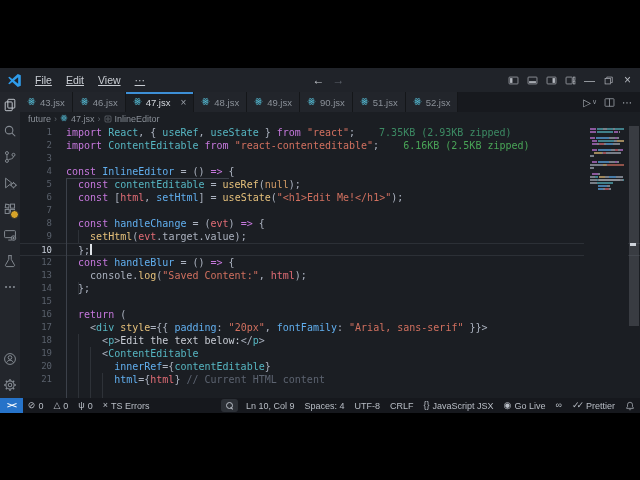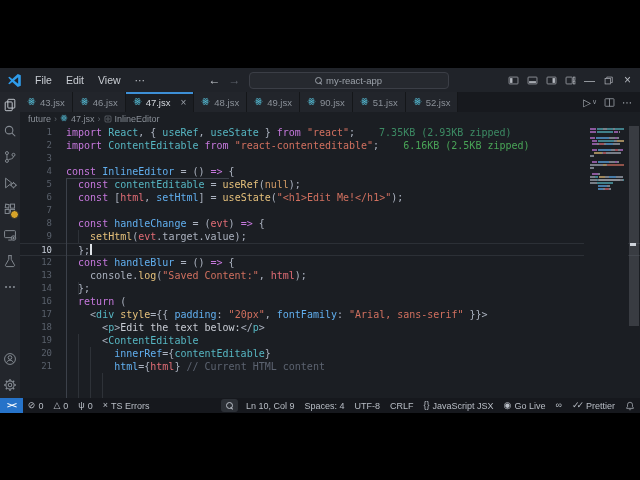--- a/index.html
+++ b/index.html
@@ -92,33 +92,29 @@
 </head>
 <body>
 
 <div id="stage">
   <div id="app">
 
     <div id="titlebar">
       <svg id="vscode-logo" viewBox="0 0 16 16">
         <path fill="#2f9ceb" d="M11.5 1 5.6 6.4 2.6 4.1 1.3 4.8l3 3.2-3 3.2 1.3.7 3-2.3 5.9 5.4 3.2-1.5v-11L11.5 1zm.4 3.6v6.8L7.6 8l4.3-3.4z"></path>
       </svg>
-      <div style="display:flex;">
+      <div style="display:flex;text-decoration:underline;">
           <span class="menu-item">File</span>
           <span class="menu-item">Edit</span>
           <span class="menu-item">View</span>
           <span class="menu-item">···</span>
         </div>
       <div id="tb-center">
         <span class="nav-arrow">←</span>
         <span class="nav-arrow dim">→</span>
-        <div id="search-box">
-          <span class="lens"></span>
-          <span>my-react-app</span>
-        </div>
       </div>
       <div id="tb-right">
         <span class="wc">
             <svg viewBox="0 0 16 16" fill="none" stroke="#b4b8bf">
               <rect x="1.5" y="3" width="13" height="10" rx="1"></rect>
               <rect x="3" y="4.5" width="3.5" height="7" fill="#b4b8bf" stroke="none"></rect>
             </svg>
           </span>
         <span class="wc">
             <svg viewBox="0 0 16 16" fill="none" stroke="#b4b8bf">
@@ -377,20 +373,21 @@
                 <div class="code-line"><span class="ln">4</span><span class="lc"><span style="color: rgb(198, 120, 221);">const</span><span style="color: rgb(171, 178, 191);"> </span><span style="color: rgb(97, 175, 239);">InlineEditor</span><span style="color: rgb(171, 178, 191);"> = () </span><span style="color: rgb(198, 120, 221);">=&gt;</span><span style="color: rgb(171, 178, 191);"> {</span></span></div>
                 <div class="code-line"><span class="ln">5</span><span class="lc"><span style="color: rgb(171, 178, 191);">  </span><span style="color: rgb(198, 120, 221);">const</span><span style="color: rgb(171, 178, 191);"> </span><span style="color: rgb(86, 182, 194);">contentEditable</span><span style="color: rgb(171, 178, 191);"> = </span><span style="color: rgb(229, 192, 123);">useRef</span><span style="color: rgb(171, 178, 191);">(</span><span style="color: rgb(209, 154, 102);">null</span><span style="color: rgb(171, 178, 191);">);</span></span></div>
                 <div class="code-line"><span class="ln">6</span><span class="lc"><span style="color: rgb(171, 178, 191);">  </span><span style="color: rgb(198, 120, 221);">const</span><span style="color: rgb(171, 178, 191);"> [</span><span style="color: rgb(224, 108, 117);">html</span><span style="color: rgb(171, 178, 191);">, </span><span style="color: rgb(97, 175, 239);">setHtml</span><span style="color: rgb(171, 178, 191);">] = </span><span style="color: rgb(229, 192, 123);">useState</span><span style="color: rgb(171, 178, 191);">(</span><span style="color: rgb(209, 112, 95);">"&lt;h1&gt;Edit Me!&lt;/h1&gt;"</span><span style="color: rgb(171, 178, 191);">);</span></span></div>
                 <div class="code-line"><span class="ln">7</span><span class="lc"></span></div>
                 <div class="code-line"><span class="ln">8</span><span class="lc"><span style="color: rgb(171, 178, 191);">  </span><span style="color: rgb(198, 120, 221);">const</span><span style="color: rgb(171, 178, 191);"> </span><span style="color: rgb(97, 175, 239);">handleChange</span><span style="color: rgb(171, 178, 191);"> = (</span><span style="color: rgb(224, 108, 117);">evt</span><span style="color: rgb(171, 178, 191);">) </span><span style="color: rgb(198, 120, 221);">=&gt;</span><span style="color: rgb(171, 178, 191);"> {</span></span></div>
                 <div class="code-line"><span class="ln">9</span><span class="lc"><span style="color: rgb(171, 178, 191);">    </span><span style="color: rgb(229, 192, 123);">setHtml</span><span style="color: rgb(171, 178, 191);">(</span><span style="color: rgb(224, 108, 117);">evt</span><span style="color: rgb(171, 178, 191);">.target.value);</span></span></div>
                 <div class="code-line current"><span class="ln">10</span><span class="lc"><span style="color: rgb(171, 178, 191);">  };</span></span></div>
                 <div class="code-line"><span class="ln">12</span><span class="lc"><span style="color: rgb(171, 178, 191);">  </span><span style="color: rgb(198, 120, 221);">const</span><span style="color: rgb(171, 178, 191);"> </span><span style="color: rgb(97, 175, 239);">handleBlur</span><span style="color: rgb(171, 178, 191);"> = () </span><span style="color: rgb(198, 120, 221);">=&gt;</span><span style="color: rgb(171, 178, 191);"> {</span></span></div>
                 <div class="code-line"><span class="ln">13</span><span class="lc"><span style="color: rgb(171, 178, 191);">    console.</span><span style="color: rgb(229, 192, 123);">log</span><span style="color: rgb(171, 178, 191);">(</span><span style="color: rgb(209, 112, 95);">"Saved Content:"</span><span style="color: rgb(171, 178, 191);">, </span><span style="color: rgb(224, 108, 117);">html</span><span style="color: rgb(171, 178, 191);">);</span></span></div>
                 <div class="code-line"><span class="ln">14</span><span class="lc"><span style="color: rgb(171, 178, 191);">  };</span></span></div>
+                <div class="code-line"><span class="ln">15</span><span class="lc"></span></div>
                 <div class="code-line"><span class="ln">16</span><span class="lc"><span style="color: rgb(171, 178, 191);">  </span><span style="color: rgb(198, 120, 221);">return</span><span style="color: rgb(171, 178, 191);"> (</span></span></div>
                 <div class="code-line"><span class="ln">17</span><span class="lc"><span style="color: rgb(171, 178, 191);">    &lt;</span><span style="color: rgb(86, 182, 194);">div</span><span style="color: rgb(171, 178, 191);"> </span><span style="color: rgb(229, 192, 123);">style</span><span style="color: rgb(171, 178, 191);">={{ </span><span style="color: rgb(97, 175, 239);">padding</span><span style="color: rgb(171, 178, 191);">: </span><span style="color: rgb(209, 112, 95);">"20px"</span><span style="color: rgb(171, 178, 191);">, </span><span style="color: rgb(97, 175, 239);">fontFamily</span><span style="color: rgb(171, 178, 191);">: </span><span style="color: rgb(209, 112, 95);">"Arial, sans-serif"</span><span style="color: rgb(171, 178, 191);"> }}&gt;</span></span></div>
                 <div class="code-line"><span class="ln">18</span><span class="lc"><span style="color: rgb(171, 178, 191);">      &lt;</span><span style="color: rgb(86, 182, 194);">p</span><span style="color: rgb(171, 178, 191);">&gt;</span><span style="color: rgb(200, 204, 212);">Edit the text below:</span><span style="color: rgb(171, 178, 191);">&lt;/</span><span style="color: rgb(86, 182, 194);">p</span><span style="color: rgb(171, 178, 191);">&gt;</span></span></div>
                 <div class="code-line"><span class="ln">19</span><span class="lc"><span style="color: rgb(171, 178, 191);">      &lt;</span><span style="color: rgb(86, 182, 194);">ContentEditable</span></span></div>
                 <div class="code-line"><span class="ln">20</span><span class="lc"><span style="color: rgb(171, 178, 191);">        </span><span style="color: rgb(97, 175, 239);">innerRef</span><span style="color: rgb(171, 178, 191);">={</span><span style="color: rgb(86, 182, 194);">contentEditable</span><span style="color: rgb(171, 178, 191);">}</span></span></div>
                 <div class="code-line"><span class="ln">21</span><span class="lc"><span style="color: rgb(171, 178, 191);">        </span><span style="color: rgb(97, 175, 239);">html</span><span style="color: rgb(171, 178, 191);">={</span><span style="color: rgb(224, 108, 117);">html</span><span style="color: rgb(171, 178, 191);">} </span><span style="color: rgb(92, 99, 112);">// Current HTML content</span></span></div>
               </div>
             <div id="cursor" style="left: 70.08px; top: 118px;"></div>
           </div>
           <div id="minimap">

